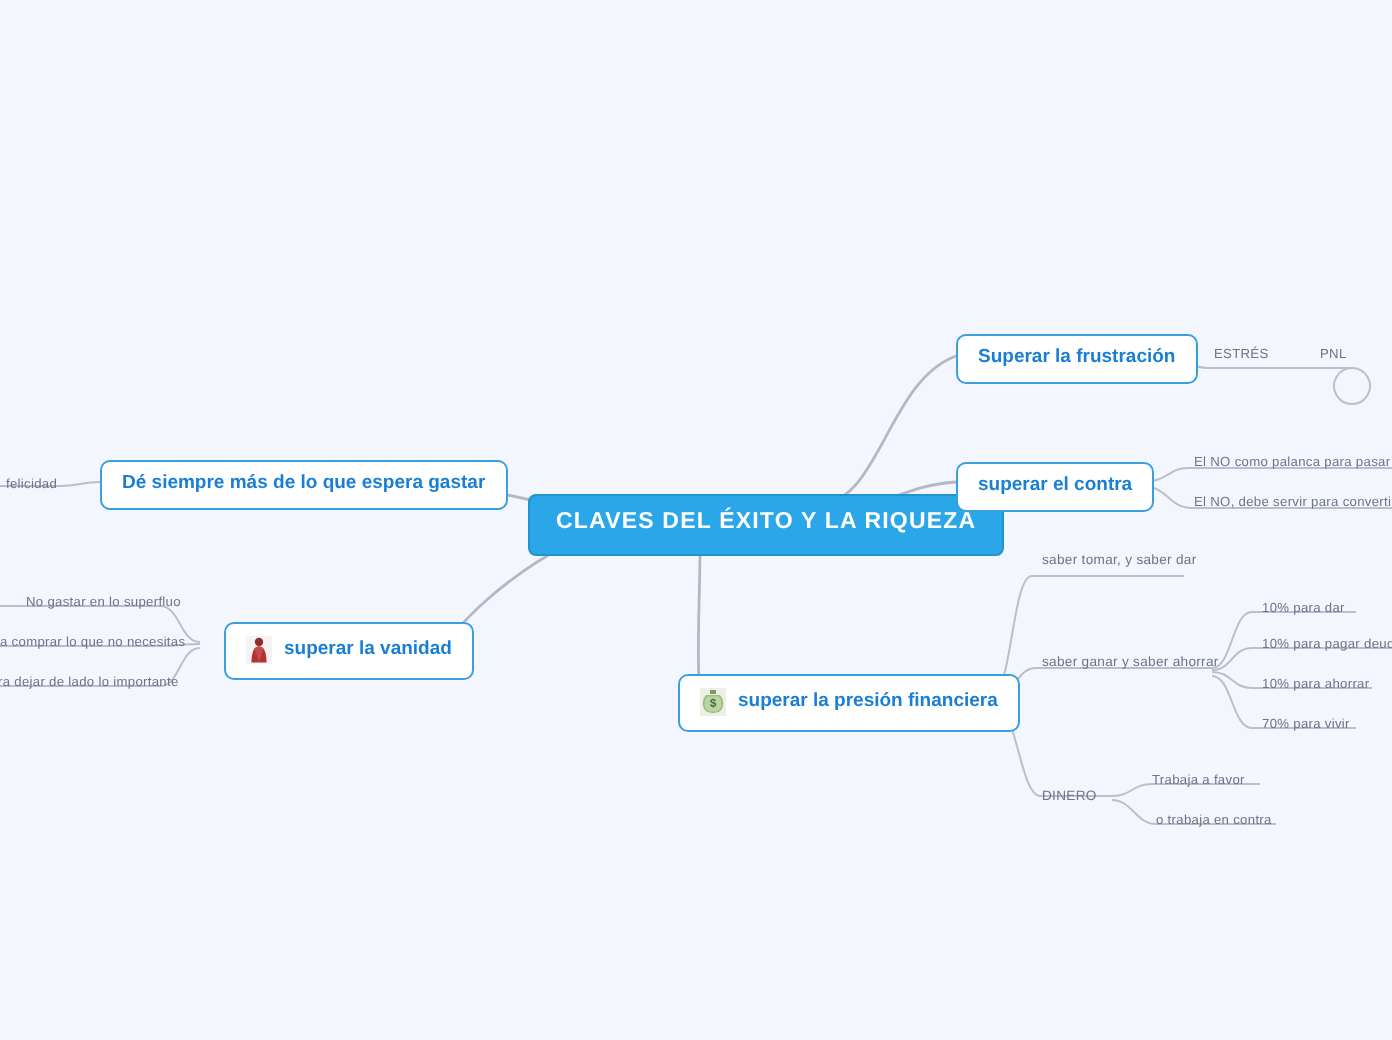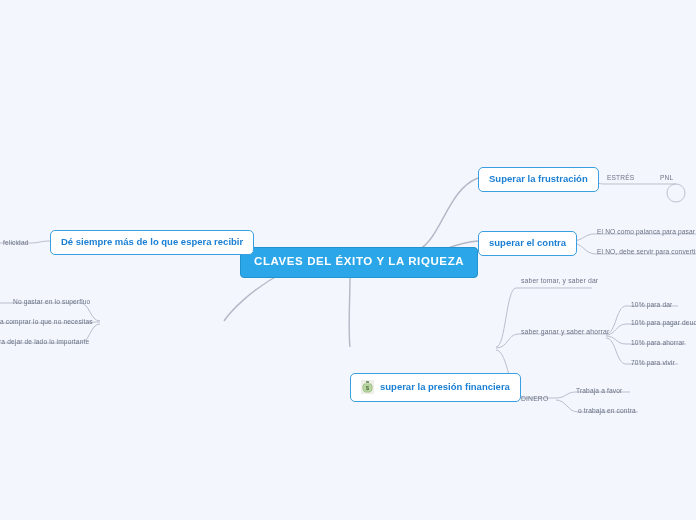--- a/index.html
+++ b/index.html
@@ -127,35 +127,35 @@
       <path d="M556,400 C566,400 568,412 578,412 L638,412"></path>
 
       <path d="M100,321 C90,321 90,303 80,303 L0,303"></path>
       <path d="M100,322 C90,322 90,323 80,323 L0,323"></path>
       <path d="M100,324 C90,324 90,343 80,343 L0,343"></path>
 
       <path d="M50,241 C40,241 40,243 30,243 L0,243"></path>
     </g>
   </svg>
 
-  <div class="node root" style="left:240px; top:247px;">CLAVES DEL ÉXITO Y LA RIQUEZA</div>
+  <div class="node root" style="left:264px; top:247px;">CLAVES DEL ÉXITO Y LA RIQUEZA</div>
 
   <div class="node lvl1" style="left:478px; top:167px;">
     <span>Superar la frustración</span>
   </div>
   <div class="node leaf" style="left:604px; top:173px;">ESTRÉS</div>
   <div class="node leaf" style="left:657px; top:173px;">PNL</div>
 
   <div class="node lvl1" style="left:478px; top:231px;">
     <span>superar el contra</span>
   </div>
   <div class="node leaf clip-right" style="left:594px; top:227px; width:102px;">El NO como palanca para pasar al SÍ</div>
   <div class="node leaf clip-right" style="left:594px; top:247px; width:102px;">El NO, debe servir para convertirlo e</div>
 
-  <div class="node lvl1" style="left:350px; top:337px;margin-top:36px;">
+  <div class="node lvl1" style="left:339px; top:337px;">
     <span class="icon">
       <svg width="13" height="14" viewBox="0 0 13 14">
         <rect x="0" y="0" width="13" height="14" fill="#eef0e8"></rect>
         <path d="M5 1h3v2H5z" fill="#7d9a6a"></path>
         <path d="M3 3.5h7c1.6 1.8 2 4.4 1.2 6.4-.7 1.7-2.2 2.6-4.7 2.6S2.5 11.6 1.8 9.9C1 7.9 1.4 5.3 3 3.5z" fill="#9bbd84"></path>
         <path d="M3.6 4.2h5.8c1.3 1.6 1.6 3.8 1 5.5-.6 1.4-1.8 2.1-3.9 2.1s-3.3-.7-3.9-2.1c-.6-1.7-.3-3.9 1-5.5z" fill="#b9d6a3"></path>
         <text x="6.5" y="9.6" font-size="6" font-family="'Liberation Sans',sans-serif" text-anchor="middle" fill="#4e6b3d" font-weight="bold">$</text>
       </svg>
     </span>
     <span>superar la presión financiera</span>
@@ -163,22 +163,33 @@
   <div class="node leaf mid" style="left:518px; top:276px;">saber tomar, y saber dar</div>
   <div class="node leaf mid" style="left:518px; top:327px;">saber ganar y saber ahorrar</div>
   <div class="node leaf" style="left:628px; top:300px;">10% para dar</div>
   <div class="node leaf clip-right" style="left:628px; top:318px; width:68px;">10% para pagar deudas</div>
   <div class="node leaf" style="left:628px; top:338px;">10% para ahorrar</div>
   <div class="node leaf" style="left:628px; top:358px;">70% para vivir</div>
   <div class="node leaf mid" style="left:518px; top:394px;">DINERO</div>
   <div class="node leaf" style="left:573px; top:386px;">Trabaja a favor</div>
   <div class="node leaf" style="left:575px; top:406px;">o trabaja en contra</div>
 
+  <div class="node lvl1" style="left:112px; top:311px;">
+    <span class="icon">
+      <svg width="13" height="14" viewBox="0 0 13 14">
+        <rect x="0" y="0" width="13" height="14" fill="#f6f2f2"></rect>
+        <circle cx="6.5" cy="3" r="2.1" fill="#8e2f2f"></circle>
+        <path d="M6.5 5.3c2.4 0 3.6 2.2 3.8 7.9H2.7C2.9 7.5 4.1 5.3 6.5 5.3z" fill="#b03434"></path>
+        <path d="M6.5 5.3c1 0 1.7.4 2.2 1.1L6.5 13 4.3 6.4c.5-.7 1.2-1.1 2.2-1.1z" fill="#c84a4a"></path>
+      </svg>
+    </span>
+    <span>superar la vanidad</span>
+  </div>
   <div class="node leaf" style="left:10px; top:297px;">No gastar en lo superfluo</div>
   <div class="node leaf" style="left:-3px; top:317px;">a comprar lo que no necesitas</div>
   <div class="node leaf" style="left:-4px; top:337px;">ra dejar de lado lo importante</div>
 
   <div class="node lvl1" style="left:50px; top:230px;">
-    <span>Dé siempre más de lo que espera recibir</span>
+    <span>Dé siempre más de lo que espera gastar</span>
   </div>
   <div class="node leaf" style="left:0px; top:238px;">felicidad</div>
 
 </div>
 
 </body></html>

